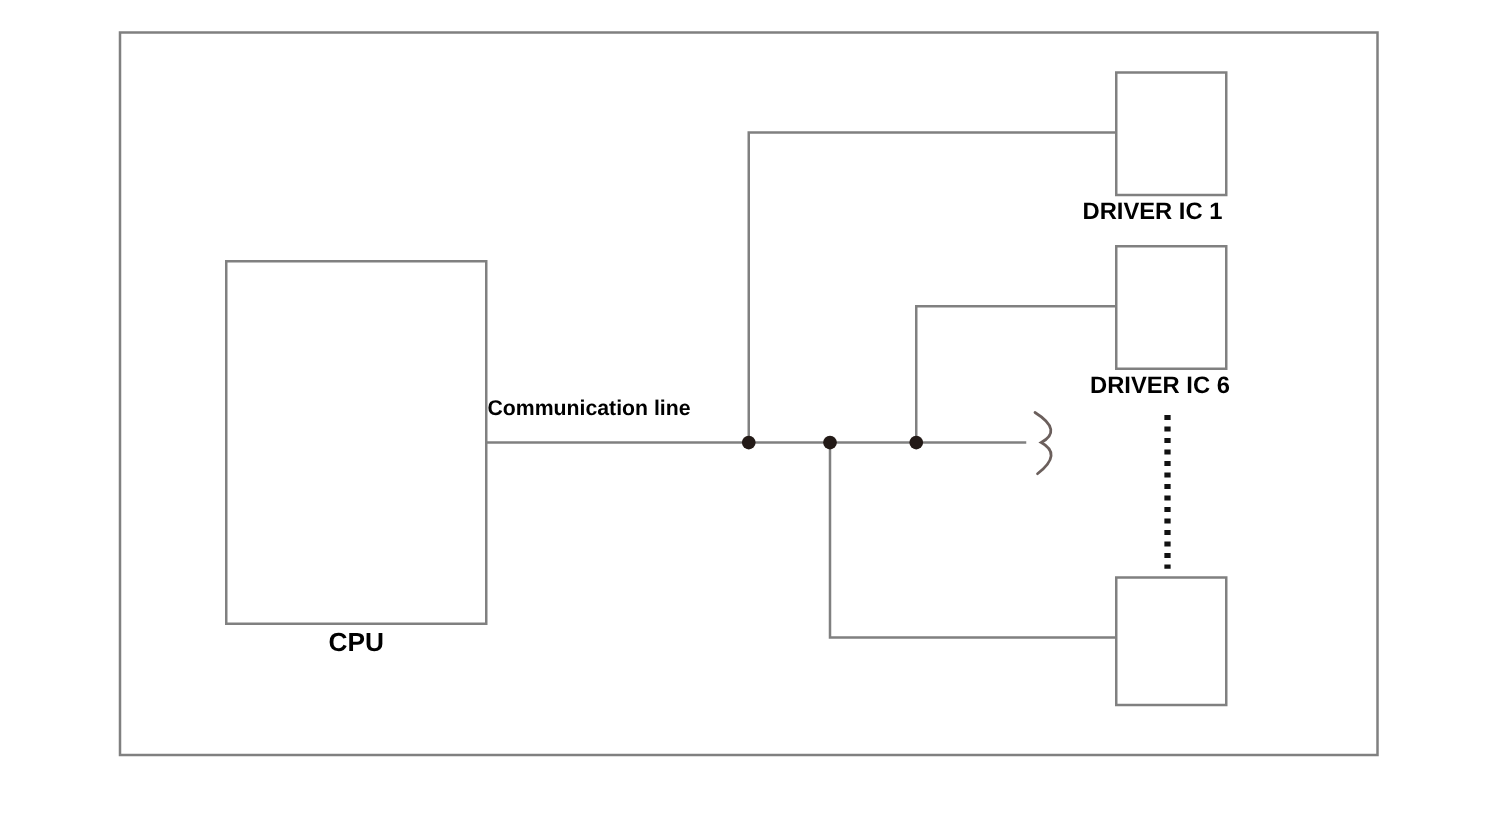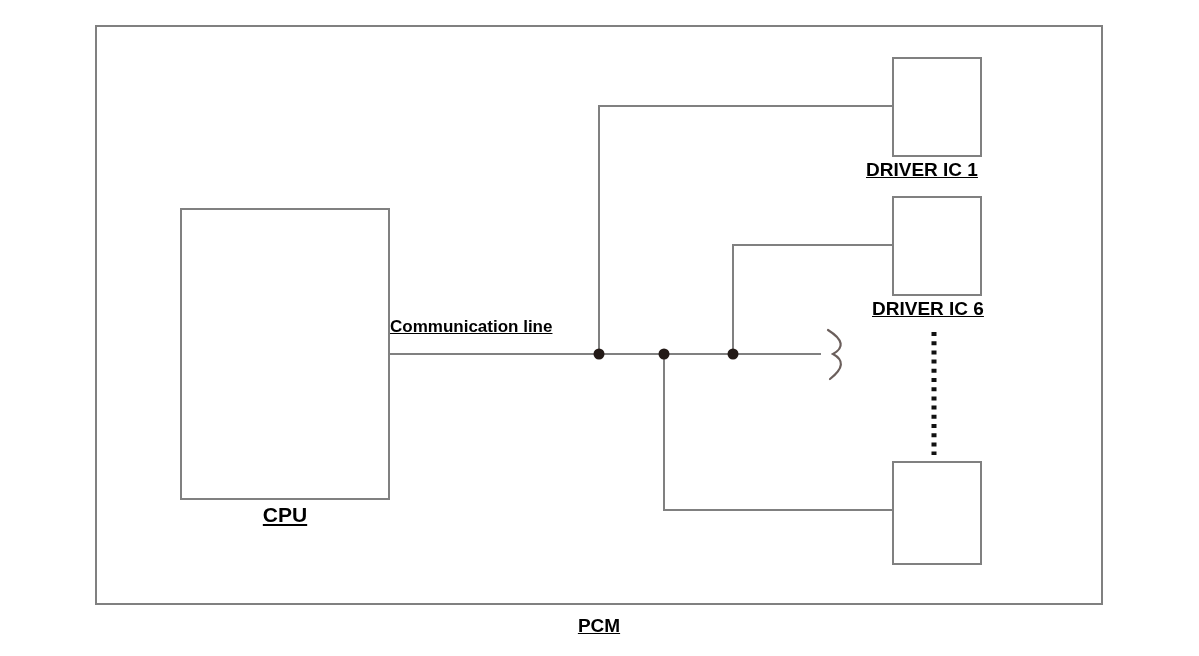--- a/index.html
+++ b/index.html
@@ -24,21 +24,20 @@
     width: 1199px;
     height: 656px;
   }
   .diag-label {
     position: absolute;
     font-family: "Liberation Sans", sans-serif;
     font-weight: bold;
     color: #000000;
     white-space: nowrap;
     line-height: 1;
-    text-decoration: underline;
   }
   .lbl-cpu        { left: 181px; top: 504px; width: 208px; text-align: center; font-size: 21px; }
   .lbl-pcm        { left: 96px;  top: 616px; width: 1006px; text-align: center; font-size: 19px; }
   .lbl-driver1    { left: 866px; top: 160px; font-size: 19px; }
   .lbl-driver2    { left: 872px; top: 299px; font-size: 19px; }
   .lbl-commline   { left: 390px; top: 318px; font-size: 17px; }
 </style>
 </head>
 <body>
 
@@ -83,15 +82,14 @@
   </svg>
 
   <div class="diag-label lbl-commline">Communication line</div>
 
   <div class="diag-label lbl-cpu">CPU</div>
 
   <div class="diag-label lbl-driver1">DRIVER IC 1</div>
 
   <div class="diag-label lbl-driver2">DRIVER IC 6</div>
 
-  <div class="diag-label lbl-pcm">PCM</div>
 
 </div>
 
 </body></html>

